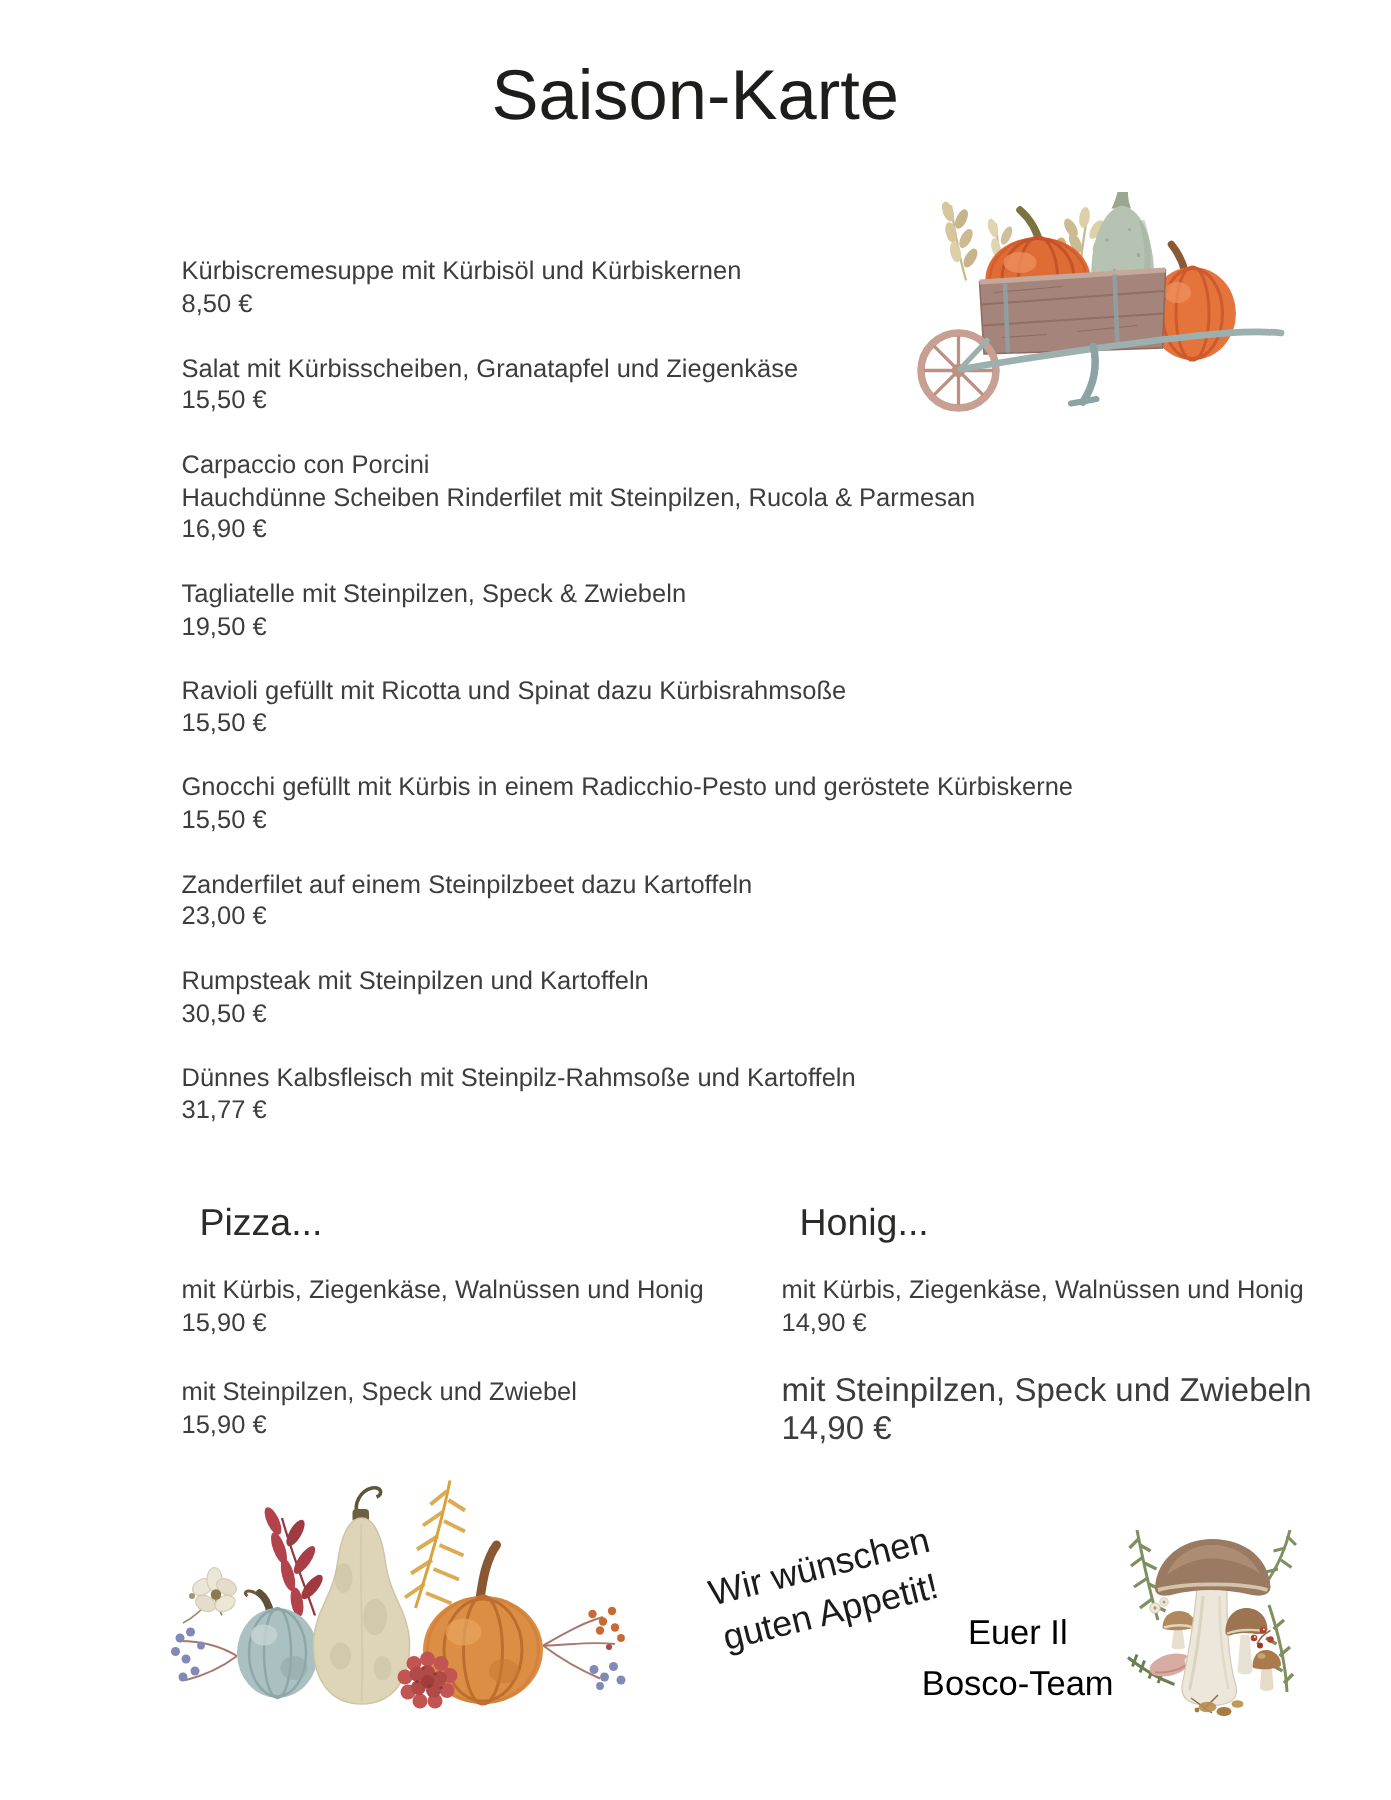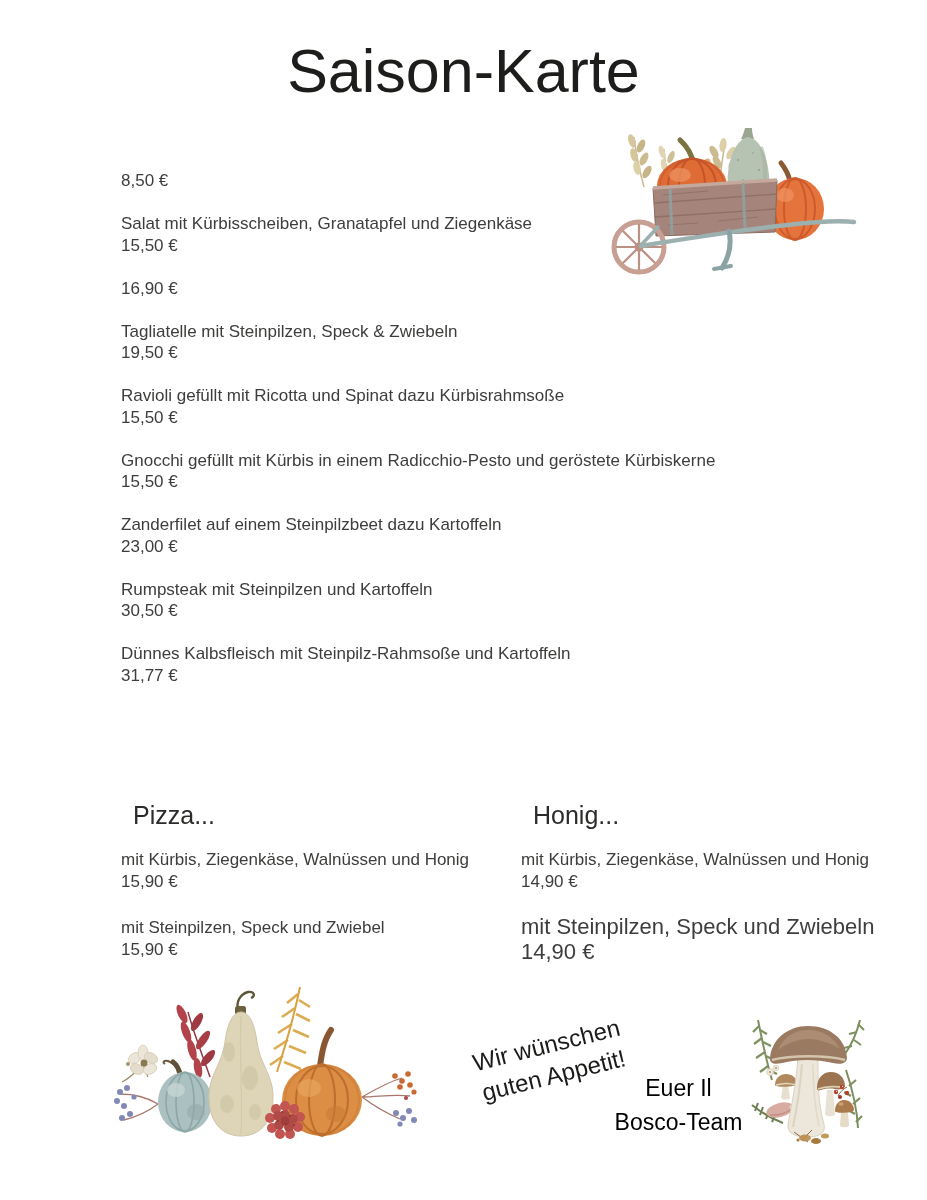--- a/index.html
+++ b/index.html
@@ -1,19 +1,19 @@
 <!DOCTYPE html>
 <html><head>
 <meta charset="utf-8">
 <style>
   html,body{margin:0;padding:0;background:#ffffff;}
   .page{position:relative;width:927px;height:1200px;background:#ffffff;overflow:hidden;
         font-family:"Liberation Sans",sans-serif;color:#3d3d3c;}
   .title{position:absolute;top:36px;left:0;width:927px;margin:0;text-align:center;
-         font-size:61px;line-height:1.15;font-weight:400;color:#1d1d1b;}
+         font-size:47px;line-height:1.15;font-weight:400;color:#1d1d1b;}
   .menu-list{position:absolute;left:121px;top:170px;width:680px;font-size:17px;line-height:21.5px;}
   .menu-item{margin-bottom:21.5px;}
   .item-name{white-space:pre-line;}
   .col{position:absolute;top:799px;font-size:17px;line-height:21.5px;}
   .col-pizza{left:121px;width:380px;}
   .col-pinsa{left:521px;width:395px;}
   .col h2{font-size:25px;line-height:33px;font-weight:400;color:#2b2b2a;margin:0 0 17px 12px;}
   .col-pizza .menu-item{margin-bottom:25px;}
   .col-pinsa .menu-item{margin-bottom:22px;}
   .menu-item.big{font-size:22px;line-height:25px;}
@@ -101,27 +101,30 @@
     <g>
       <path d="M33,121 C80,113 150,103 180,100 C205,97 228,95 246,97" stroke="#9db0b0" stroke-width="4.5" fill="none" stroke-linecap="round"></path>
       <path d="M121,106 C124,120 121,132 114,143" stroke="#8ba3a5" stroke-width="5" fill="none" stroke-linecap="round"></path>
       <path d="M106,144 L123,141" stroke="#8ba3a5" stroke-width="4" stroke-linecap="round"></path>
       <path d="M50,102 L34,119" stroke="#9db0b0" stroke-width="3.5" stroke-linecap="round"></path>
     </g>
   </svg>
 
   <div class="menu-list">
     <div class="menu-item">
+      <div class="item-name">Kürbiscremesuppe mit Kürbisöl und Kürbiskernen</div>
       <div class="item-price">8,50 €</div>
     </div>
     <div class="menu-item">
       <div class="item-name">Salat mit Kürbisscheiben, Granatapfel und Ziegenkäse</div>
       <div class="item-price">15,50 €</div>
     </div>
     <div class="menu-item">
+      <div class="item-name">Carpaccio con Porcini
+Hauchdünne Scheiben Rinderfilet mit Steinpilzen, Rucola &amp; Parmesan</div>
       <div class="item-price">16,90 €</div>
     </div>
     <div class="menu-item">
       <div class="item-name">Tagliatelle mit Steinpilzen, Speck &amp; Zwiebeln</div>
       <div class="item-price">19,50 €</div>
     </div>
     <div class="menu-item">
       <div class="item-name">Ravioli gefüllt mit Ricotta und Spinat dazu Kürbisrahmsoße</div>
       <div class="item-price">15,50 €</div>
     </div>

